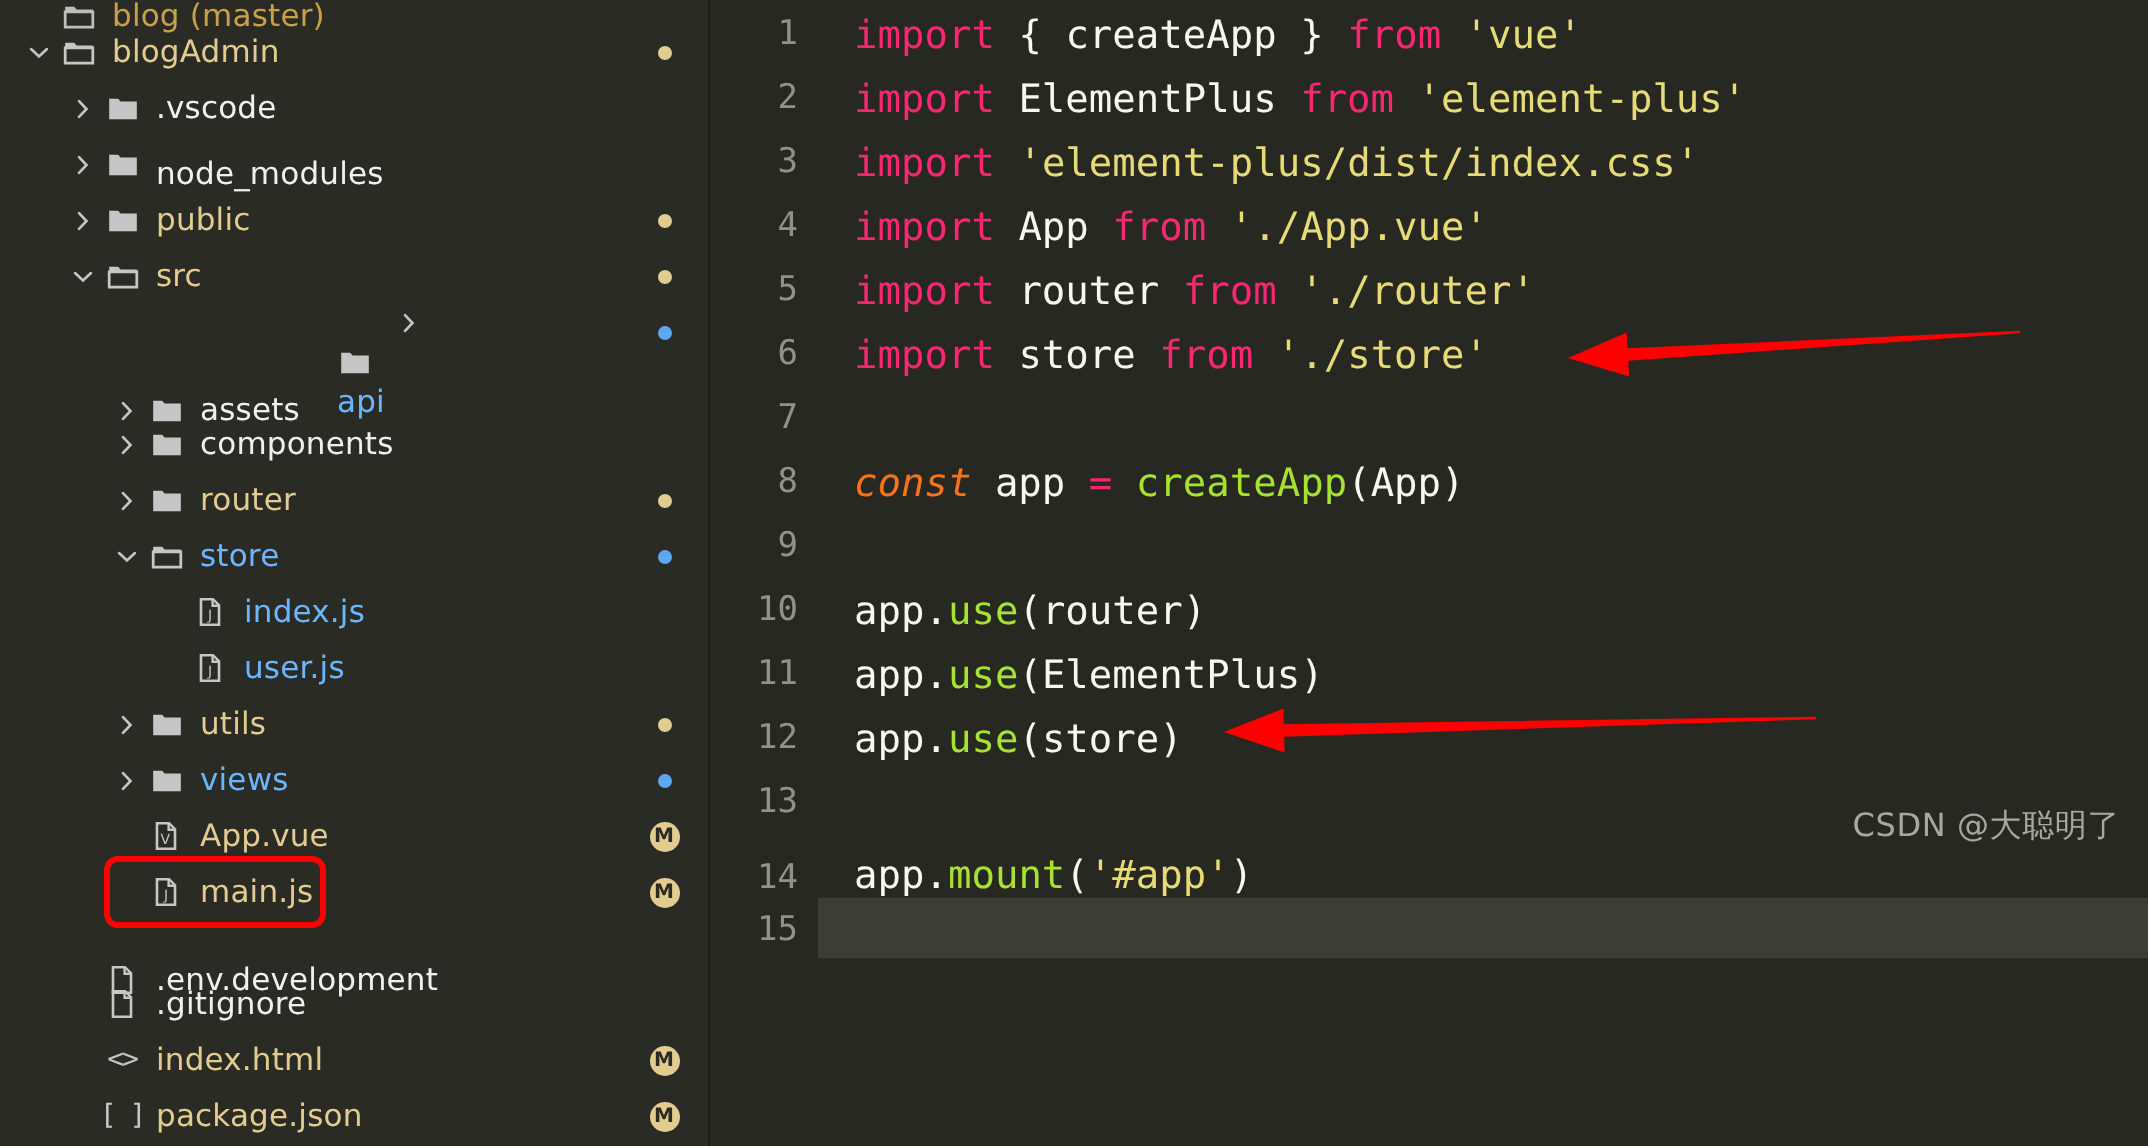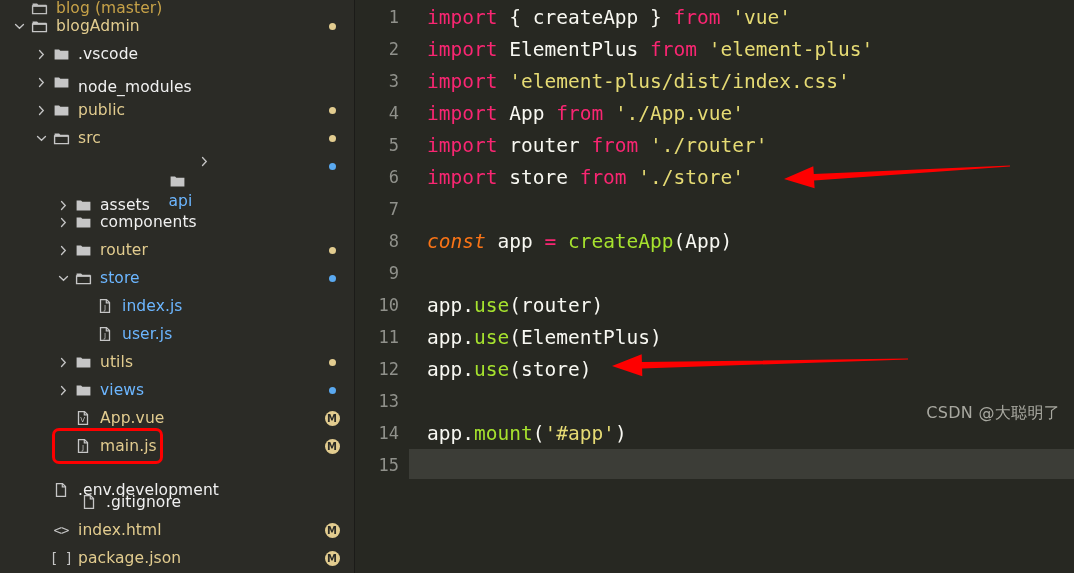--- a/index.html
+++ b/index.html
@@ -354,21 +354,21 @@
         <div class="tree-row" style="top: 476px;">
           <span class="twisty" style="margin-left: 32px;"></span>
           <span class="ic">
             <svg width="16" height="16" viewBox="0 0 16 16">
               <path d="M3.5 1.6h6l3 3v9.8h-9z" fill="none" stroke="#c6c6c6" stroke-width="1.3"></path>
               <path d="M9.3 1.8v3.1h3.1" fill="none" stroke="#c6c6c6" stroke-width="1.2"></path>
             </svg>
           </span>
           <span class="lbl" style="color: rgb(240, 240, 240);">.env.development</span>
         </div>
-        <div class="tree-row" style="top: 488px; padding-left: 28px;">
+        <div class="tree-row" style="top: 488px;">
           <span class="twisty" style="margin-left: 32px;"></span>
           <span class="ic">
             <svg width="16" height="16" viewBox="0 0 16 16">
               <path d="M3.5 1.6h6l3 3v9.8h-9z" fill="none" stroke="#c6c6c6" stroke-width="1.3"></path>
               <path d="M9.3 1.8v3.1h3.1" fill="none" stroke="#c6c6c6" stroke-width="1.2"></path>
             </svg>
           </span>
           <span class="lbl" style="color: rgb(240, 240, 240);">.gitignore</span>
         </div>
         <div class="tree-row" style="top: 516px;">
@@ -405,21 +405,21 @@
         <div class="code-row" style="top: 97px;"><span class="gutter">4</span><span class="codetext"><span class="k-key">import</span><span class="k-plain"> App </span><span class="k-key">from</span><span class="k-plain"> </span><span class="k-str">'./App.vue'</span></span></div>
         <div class="code-row" style="top: 129px;"><span class="gutter">5</span><span class="codetext"><span class="k-key">import</span><span class="k-plain"> router </span><span class="k-key">from</span><span class="k-plain"> </span><span class="k-str">'./router'</span></span></div>
         <div class="code-row" style="top: 161px;"><span class="gutter">6</span><span class="codetext"><span class="k-key">import</span><span class="k-plain"> store </span><span class="k-key">from</span><span class="k-plain"> </span><span class="k-str">'./store'</span></span></div>
         <div class="code-row" style="top: 193px;"><span class="gutter">7</span><span class="codetext"></span></div>
         <div class="code-row" style="top: 225px;"><span class="gutter">8</span><span class="codetext"><span class="k-const">const</span><span class="k-plain"> app </span><span class="k-op">=</span><span class="k-plain"> </span><span class="k-fn">createApp</span><span class="k-plain">(App)</span></span></div>
         <div class="code-row" style="top: 257px;"><span class="gutter">9</span><span class="codetext"></span></div>
         <div class="code-row" style="top: 289px;"><span class="gutter">10</span><span class="codetext"><span class="k-plain">app.</span><span class="k-fn">use</span><span class="k-plain">(router)</span></span></div>
         <div class="code-row" style="top: 321px;"><span class="gutter">11</span><span class="codetext"><span class="k-plain">app.</span><span class="k-fn">use</span><span class="k-plain">(ElementPlus)</span></span></div>
         <div class="code-row" style="top: 353px;"><span class="gutter">12</span><span class="codetext"><span class="k-plain">app.</span><span class="k-fn">use</span><span class="k-plain">(store)</span></span></div>
         <div class="code-row" style="top: 385px;"><span class="gutter">13</span><span class="codetext"></span></div>
-        <div class="code-row" style="top: 417px;"><span class="gutter">14</span><span class="codetext"><span class="k-plain">app.</span><span class="k-fn">mount</span><span class="k-plain">(</span><span class="k-str">'#app'</span><span class="k-plain">)</span></span></div>
+        <div class="code-row" style="top: 417px; align-items: flex-end;"><span class="gutter">14</span><span class="codetext"><span class="k-plain">app.</span><span class="k-fn">mount</span><span class="k-plain">(</span><span class="k-str">'#app'</span><span class="k-plain">)</span></span></div>
         <div class="code-row" style="top: 449px;"><span class="gutter">15</span><span class="codetext"></span></div>
       </div>
   </div>
 
   <svg id="overlay" width="1074" height="573" viewBox="0 0 1074 573">
       <polygon points="784.0,179.0 813.3,166.3 813.8,174.1 1010.0,165.4 1010.0,166.6 814.1,180.4 814.6,188.3" fill="#fe0000"></polygon>
       <polygon points="612.0,366.0 641.7,354.3 641.9,362.1 908.0,358.4 908.0,359.6 642.1,368.4 642.3,376.3" fill="#fe0000"></polygon>
     </svg>
 
   <div id="watermark">CSDN @大聪明了</div>

